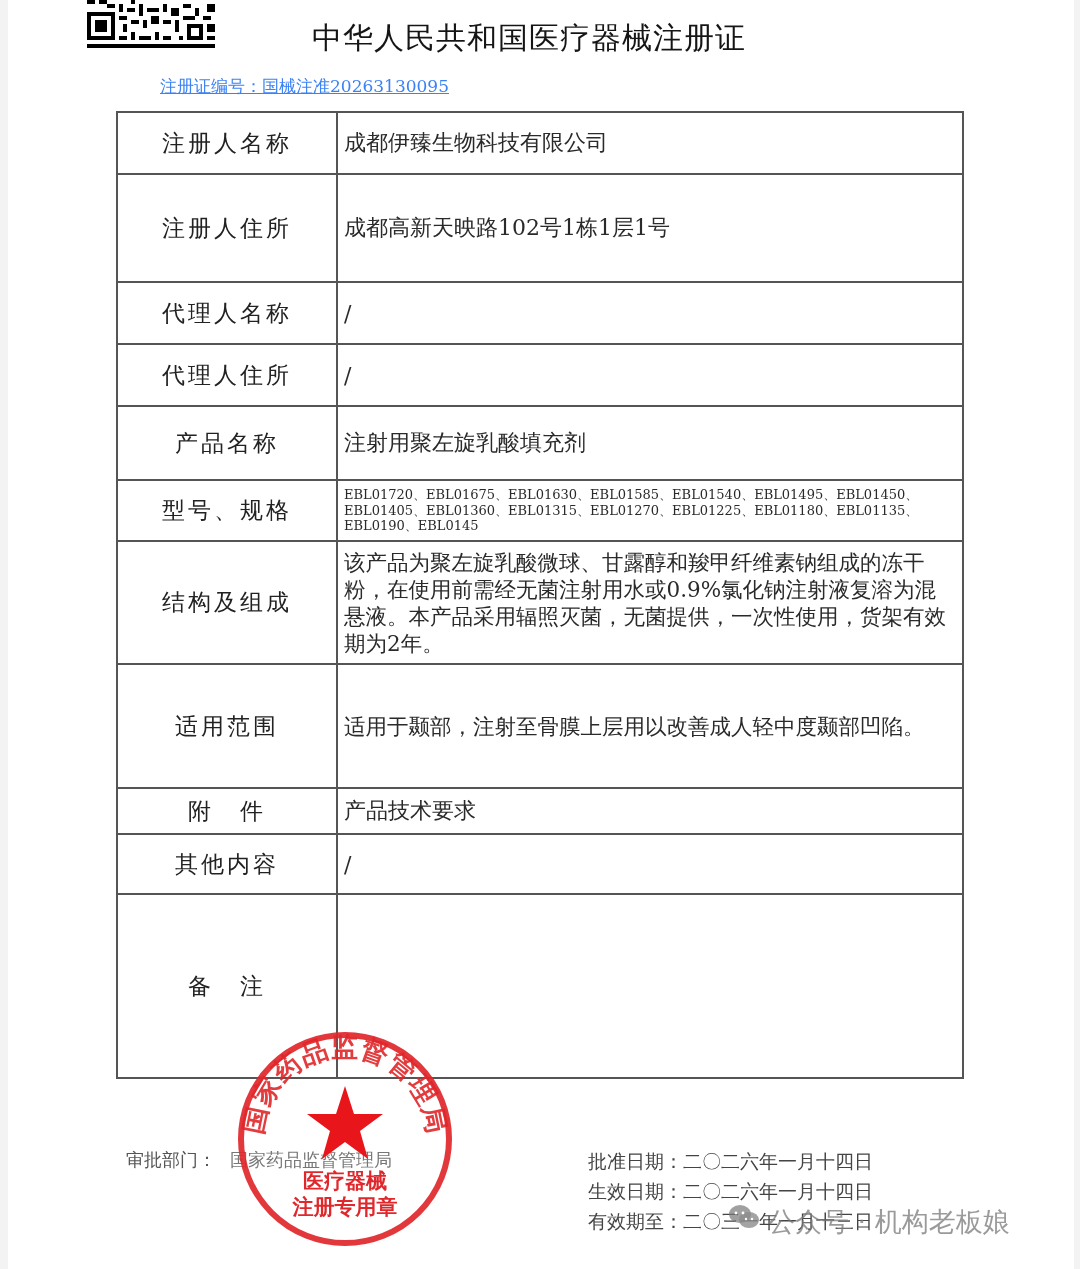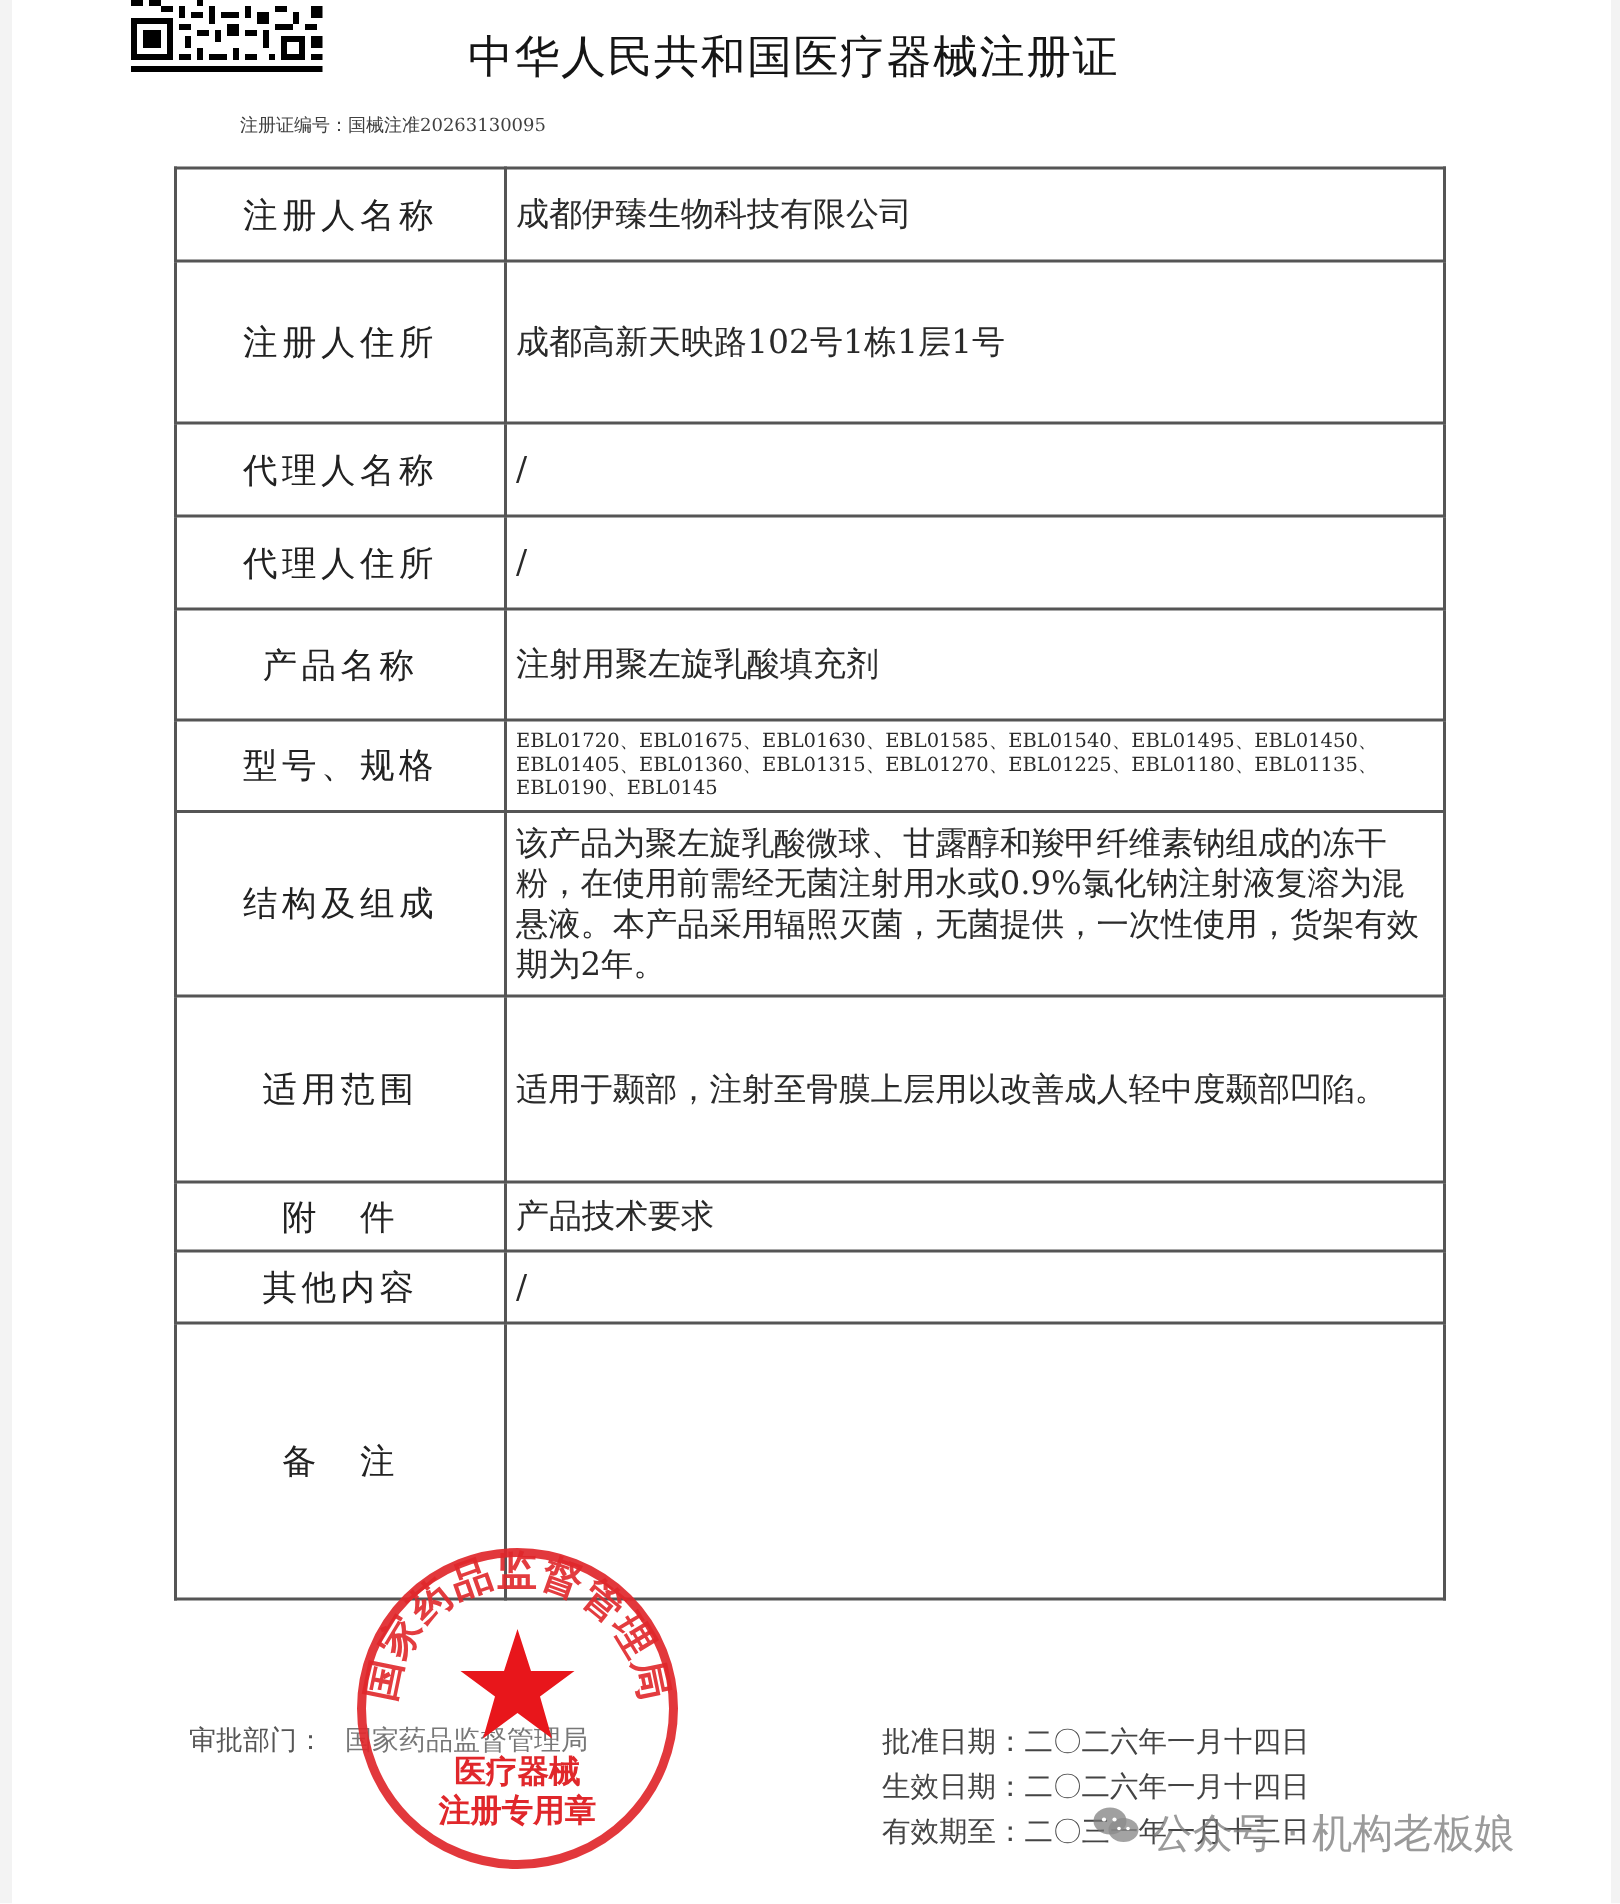--- a/index.html
+++ b/index.html
@@ -11,21 +11,21 @@
   }
   .frame-left { position:absolute; left:0; top:0; width:8px; height:1269px; background:#f3f3f3; }
   .frame-right { position:absolute; right:0; top:0; width:6px; height:1269px; background:#f3f3f3; }
   .qr { position:absolute; left:87px; top:-8px; width:128px; height:56px; }
   .title {
     position:absolute; left:312px; top:18px; width:470px;
     font-family:"DejaVu Sans","Liberation Sans",sans-serif;
     font-size:30px; letter-spacing:1px; color:#151515; white-space:nowrap;
   }
   .reg-no {
-    position:absolute; left:160px; top:75px; font-size:12px; color:#404040; white-space:nowrap;
+    position:absolute; left:160px; top:75px; font-size:17px; color:#3b82f6; white-space:nowrap;text-decoration:underline;
   }
   table.cert {
     position:absolute; left:116px; top:111px; width:848px;
     border-collapse:collapse; table-layout:fixed;
   }
   table.cert td { border:2px solid #555; padding:0; vertical-align:middle; }
   td.lbl {
     width:218px; text-align:center;
     font-family:"DejaVu Sans","Liberation Sans",sans-serif;
     font-size:23px; letter-spacing:3px; color:#222;
@@ -135,21 +135,21 @@
     <td class="val para">该产品为聚左旋乳酸微球、甘露醇和羧甲纤维素钠组成的冻干粉，在使用前需经无菌注射用水或0.9%氯化钠注射液复溶为混悬液。本产品采用辐照灭菌，无菌提供，一次性使用，货架有效期为2年。</td>
   </tr>
   <tr style="height:124px;">
     <td class="lbl">适用范围</td>
     <td class="val para">适用于颞部，注射至骨膜上层用以改善成人轻中度颞部凹陷。</td>
   </tr>
   <tr style="height:46px;margin-left:45px;">
     <td class="lbl">附　件</td>
     <td class="val">产品技术要求</td>
   </tr>
-  <tr style="height:48px;">
+  <tr style="height:60px;">
     <td class="lbl">其他内容</td>
     <td class="val">/</td>
   </tr>
   <tr style="height:184px;">
     <td class="lbl">备　注</td>
     <td class="val"></td>
   </tr>
 </tbody>
   </table>
 

